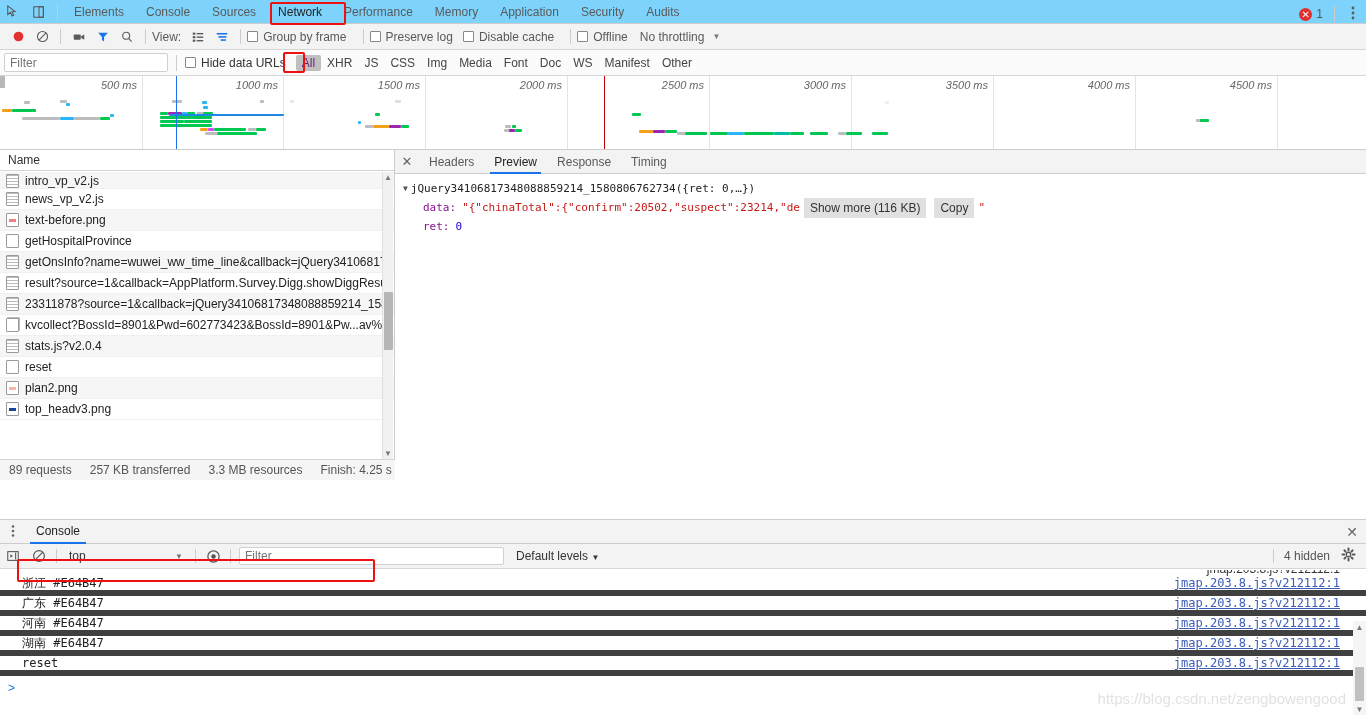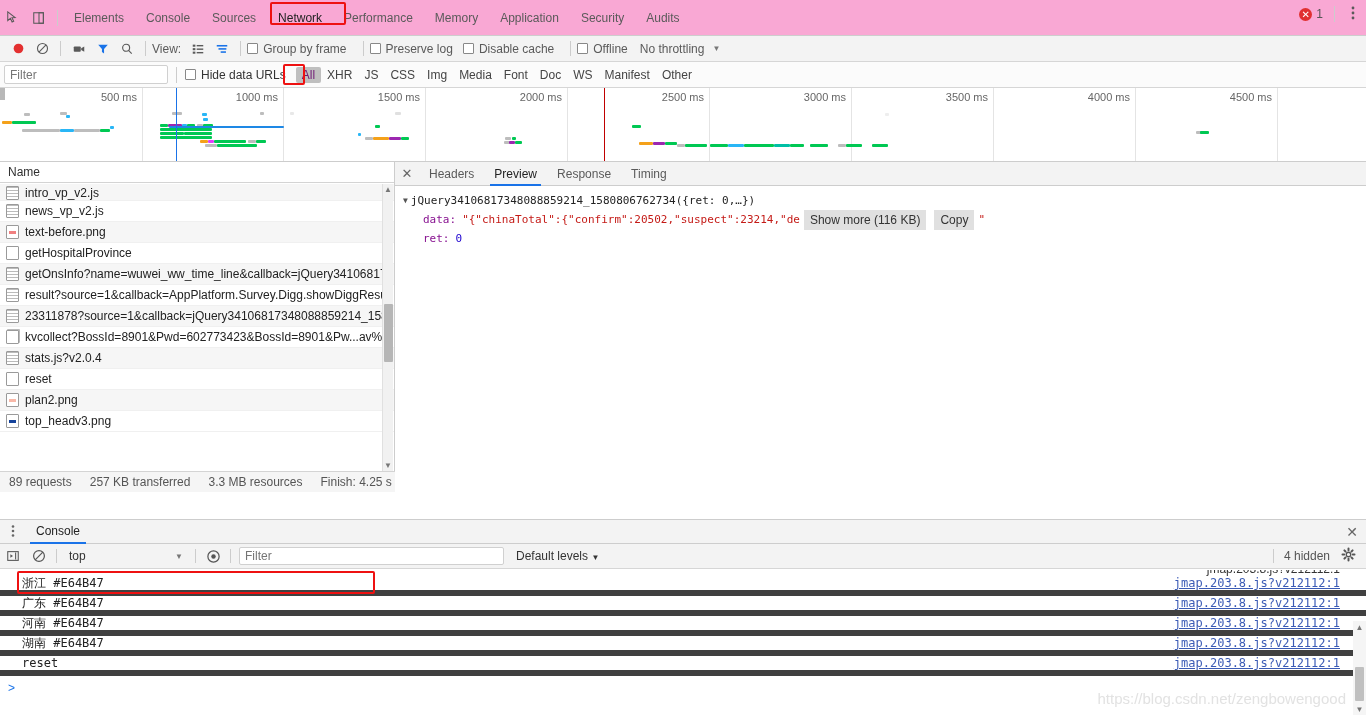--- a/index.html
+++ b/index.html
@@ -10,22 +10,22 @@
     background: #ffffff;
     font-family: "Liberation Sans", sans-serif;
     font-size: 12px;
     color: #333;
     -webkit-font-smoothing: antialiased;
   }
   #app { position: relative; width: 1366px; height: 715px; }
 
   
   .tabbar {
-    height: 36px; display: flex; align-items: center;
-    background: #f9a8d4; border-bottom: 1px solid #cdcdcd;
+    height: 24px; display: flex; align-items: center;
+    background: #7dd3fc; border-bottom: 1px solid #cdcdcd;
     position: relative;
   }
   .tb-icon {
     width: 26px; height: 26px; display: flex; align-items: center;
     justify-content: center; color: #5a5a5a;
   }
   .tb-sep { width: 1px; height: 16px; background: #ccc; margin: 0 5px; }
   .tabs { display: flex; align-items: center; height: 28px; }
   .tab {
     padding: 0 11px; height: 28px; line-height: 28px;
@@ -88,21 +88,21 @@
 
   
   .overview {
     height: 74px; background: #fff; position: relative;
     border-bottom: 1px solid #cdcdcd; overflow: hidden;
   }
   .ov-grid { position: absolute; inset: 0; }
   .ov-div { position: absolute; top: 0; bottom: 0; width: 1px; background: #e4e4e4; }
   .ov-lbl {
     position: absolute; top: 3px; font-size: 11px; color: #666;
-    transform: translateX(-100%); padding-right: 5px; white-space: nowrap;
+    transform: translateX(-100%); padding-right: 5px; white-space: nowrap; font-style: italic;
   }
   .ov-bar { position: absolute; height: 3px; border-radius: 1px; }
   .ov-marker { position: absolute; top: 0; bottom: 0; width: 1px; }
   .ov-handle { position:absolute; left:0; top:0; width:5px; height:12px; background:#b8b8b8; }
 
   
   .main { height: 330px; display: flex; position: relative; }
   .reqpane { width: 395px; position: relative; border-right: 1px solid #cdcdcd; background: #fff; }
   .reqhead {
     height: 21px; line-height: 21px; padding-left: 8px; font-size: 12px;

